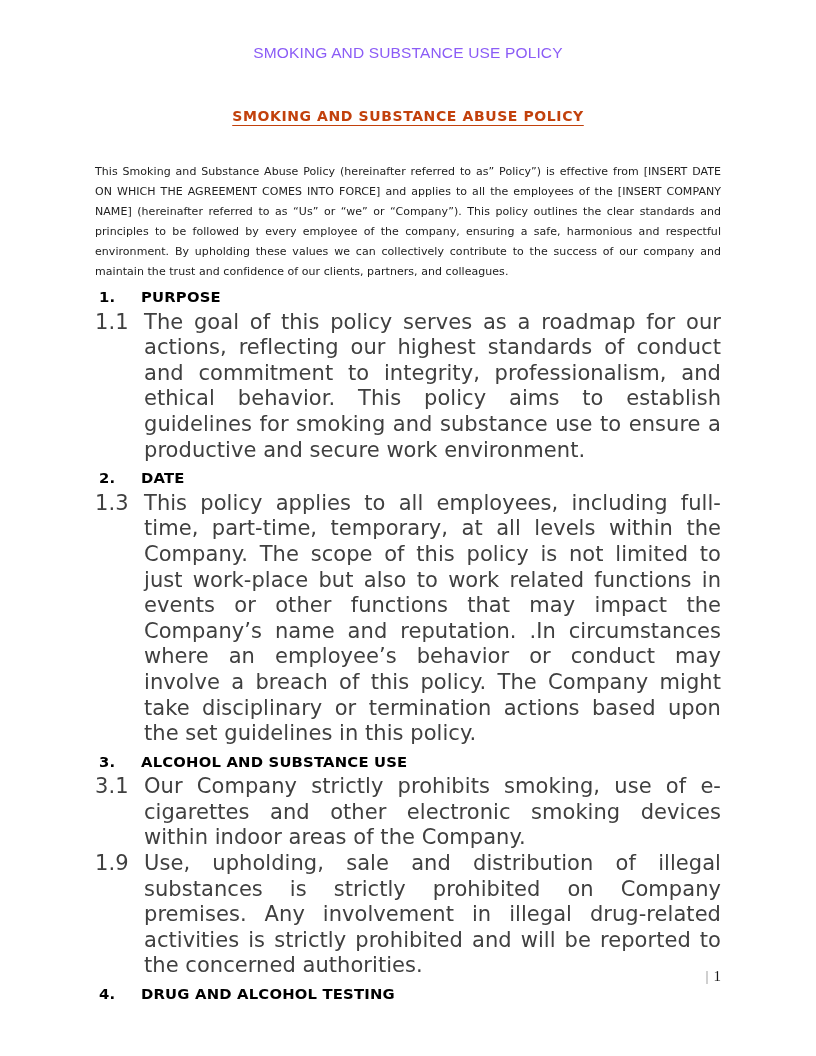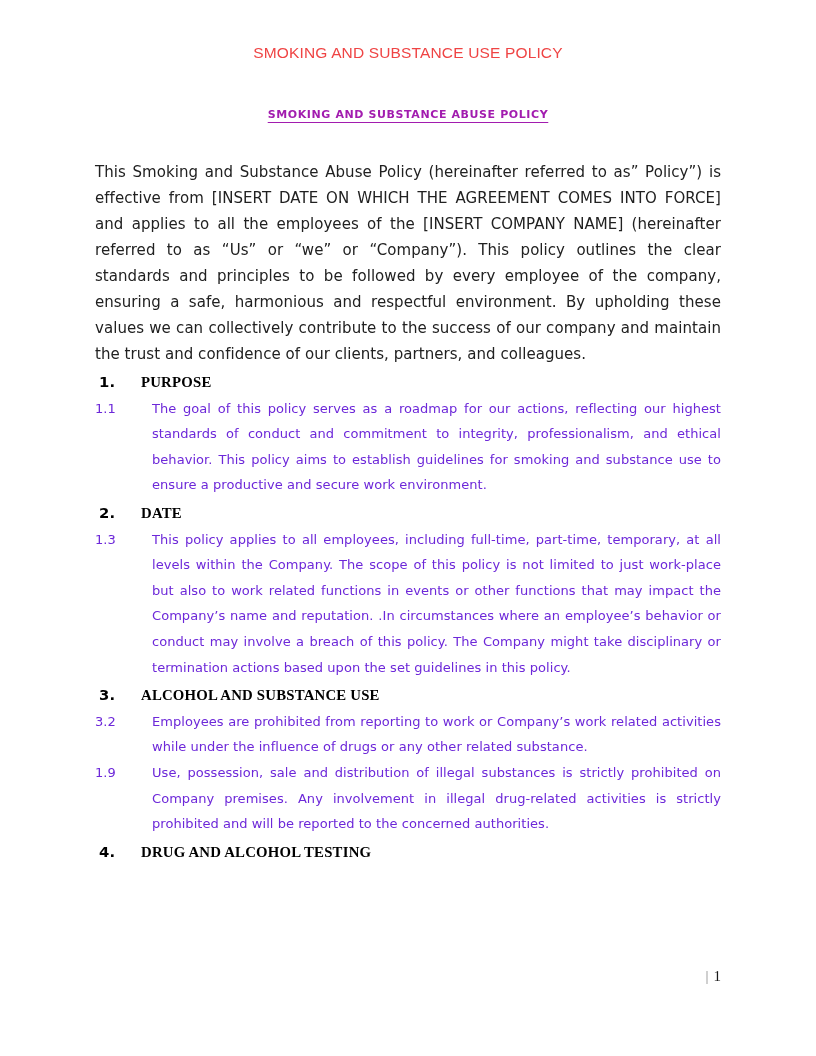--- a/index.html
+++ b/index.html
@@ -25,49 +25,49 @@
 
   
   .doc-header {
     position: absolute;
     top: 44px;
     left: 95px;
     width: 626px;
     text-align: center;
     font-size: 15.5px;
     letter-spacing: 0.15px;
-    color: #ef4444;
+    color: #8b5cf6;
     font-family: "Liberation Sans", "DejaVu Sans", sans-serif;
     white-space: nowrap;
   }
 
   
   .content {
     position: absolute;
     top: 108px;
     left: 95px;
     width: 626px;
   }
 
   .doc-title {
     text-align: center;
-    font-size: 11px;
+    font-size: 14px;
     font-weight: bold;
     letter-spacing: 0.6px;
     text-decoration: underline;
     text-underline-offset: 4px;
     margin: 0 0 38px 0;
-    color: #a21caf;
+    color: #c2410c;
   }
 
   .para {
     text-align: justify;
     text-justify: inter-word;
-    font-size: 15px;
-    line-height: 26px;
+    font-size: 11px;
+    line-height: 20px;
     margin: 0;
     color: #212121;
     letter-spacing: 0.05px;
   }
   .para:last-child { margin-bottom: 0; }
 
   
   .section-heading {
     display: flex;
     align-items: baseline;
@@ -79,41 +79,39 @@
     margin-top: 2px;
   }
   .section-heading .num {
     width: 46px;
     flex: 0 0 46px;
     padding-left: 4px;
     box-sizing: border-box;
   }
   .section-heading .label {
     flex: 1 1 auto;
-    font-family: Liberation Serif, serif;
   }
 
   .clause {
     display: flex;
     align-items: baseline;
-    font-size: 13px;
+    font-size: 21px;
     line-height: 25.6px;
-    color: #6d28d9;
+    color: #404040;
     letter-spacing: 0.05px;
   }
   .clause .num {
     width: 49px;
     flex: 0 0 49px;
     box-sizing: border-box;
   }
   .clause .body {
     flex: 1 1 auto;
     text-align: justify;
     text-justify: inter-word;
-    margin-left: 8px;
   }
 
   
   .doc-footer {
     position: absolute;
     left: 95px;
     top: 968px;
     width: 626px;
     text-align: right;
     font-size: 15px;
@@ -154,26 +152,26 @@
     <div class="clause">
       <span class="num">1.3</span>
       <span class="body">This policy applies to all employees, including full-time, part-time, temporary, at all levels within the Company. The scope of this policy is not limited to just work-place but also to work related functions in events or other functions that may impact the Company’s name and reputation. .In circumstances where an employee’s behavior or conduct may involve a breach of this policy. The Company might take disciplinary or termination actions based upon the set guidelines in this policy.</span>
     </div>
 
     <div class="section-heading">
       <span class="num">3.</span>
       <span class="label">ALCOHOL AND SUBSTANCE USE</span>
     </div>
     <div class="clause">
-      <span class="num">3.2</span>
-      <span class="body">Employees are prohibited from reporting to work or Company’s work related activities while under the influence of drugs or any other related substance.</span>
+      <span class="num">3.1</span>
+      <span class="body">Our Company strictly prohibits smoking, use of e-cigarettes and other electronic smoking devices within indoor areas of the Company.</span>
     </div>
     <div class="clause">
       <span class="num">1.9</span>
-      <span class="body">Use, possession, sale and distribution of illegal substances is strictly prohibited on Company premises. Any involvement in illegal drug-related activities is strictly prohibited and will be reported to the concerned authorities.</span>
+      <span class="body">Use, upholding, sale and distribution of illegal substances is strictly prohibited on Company premises. Any involvement in illegal drug-related activities is strictly prohibited and will be reported to the concerned authorities.</span>
     </div>
 
     <div class="section-heading">
       <span class="num">4.</span>
       <span class="label">DRUG AND ALCOHOL TESTING</span>
     </div>
 
   </div>
 
   <div class="doc-footer">

